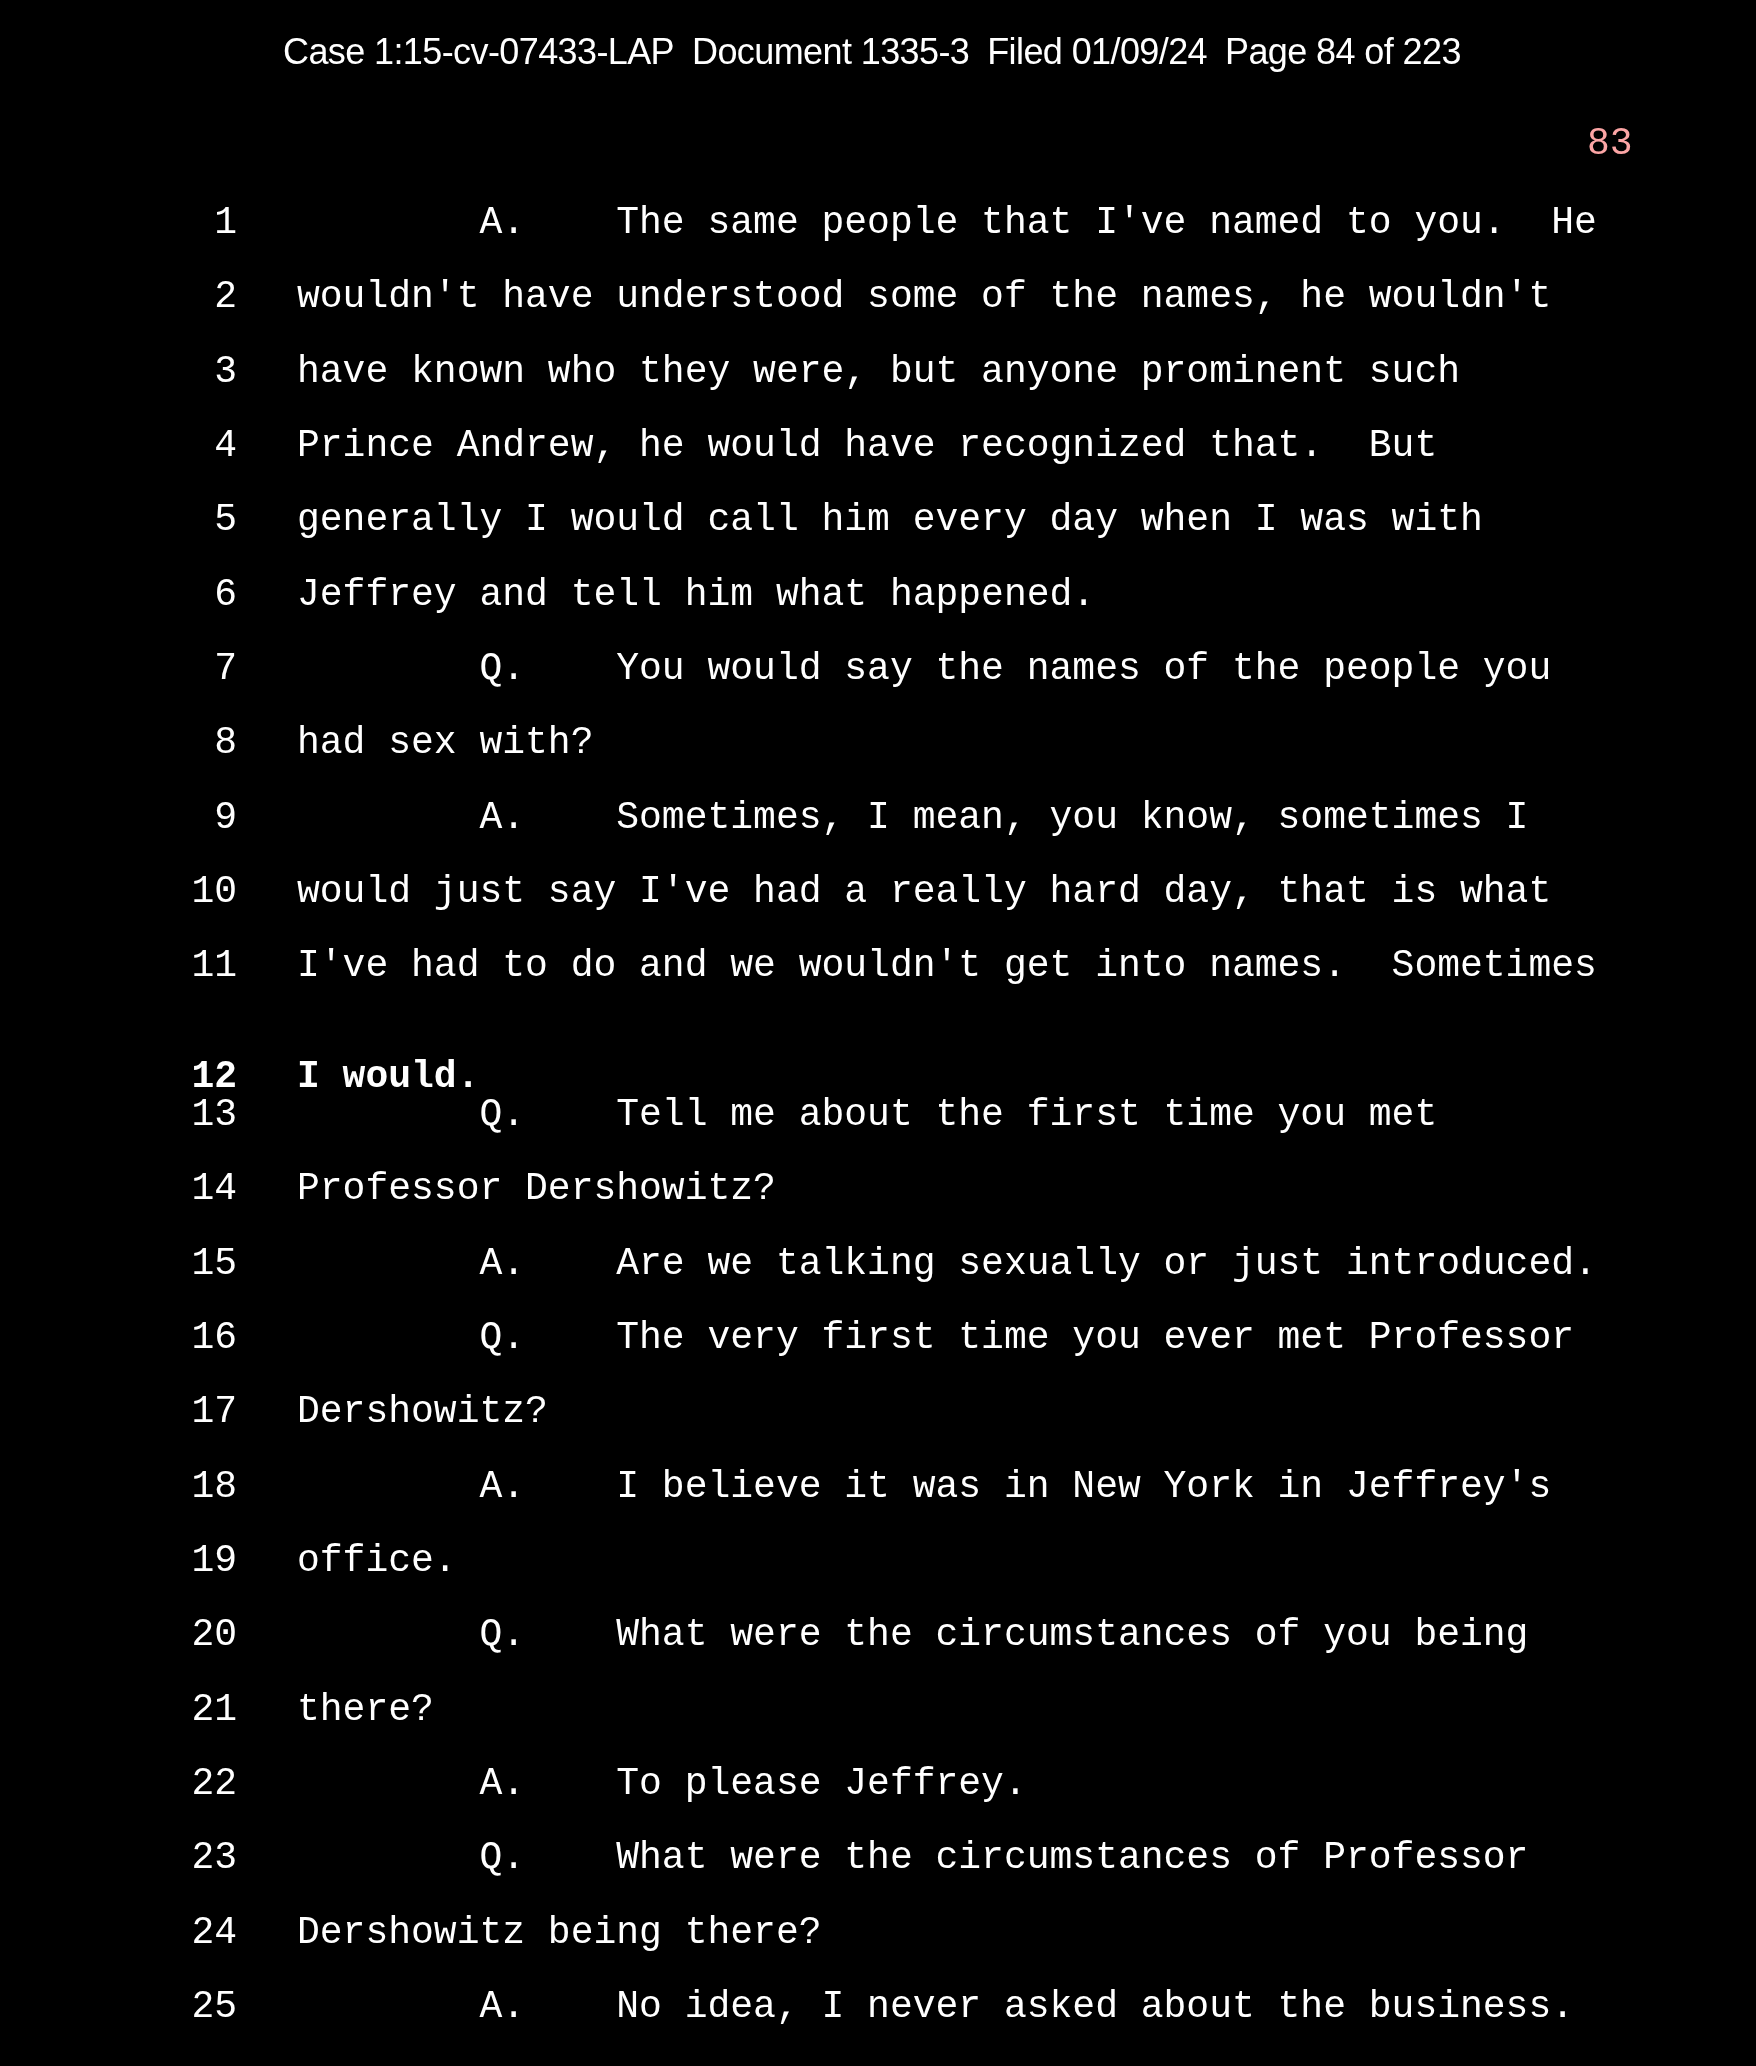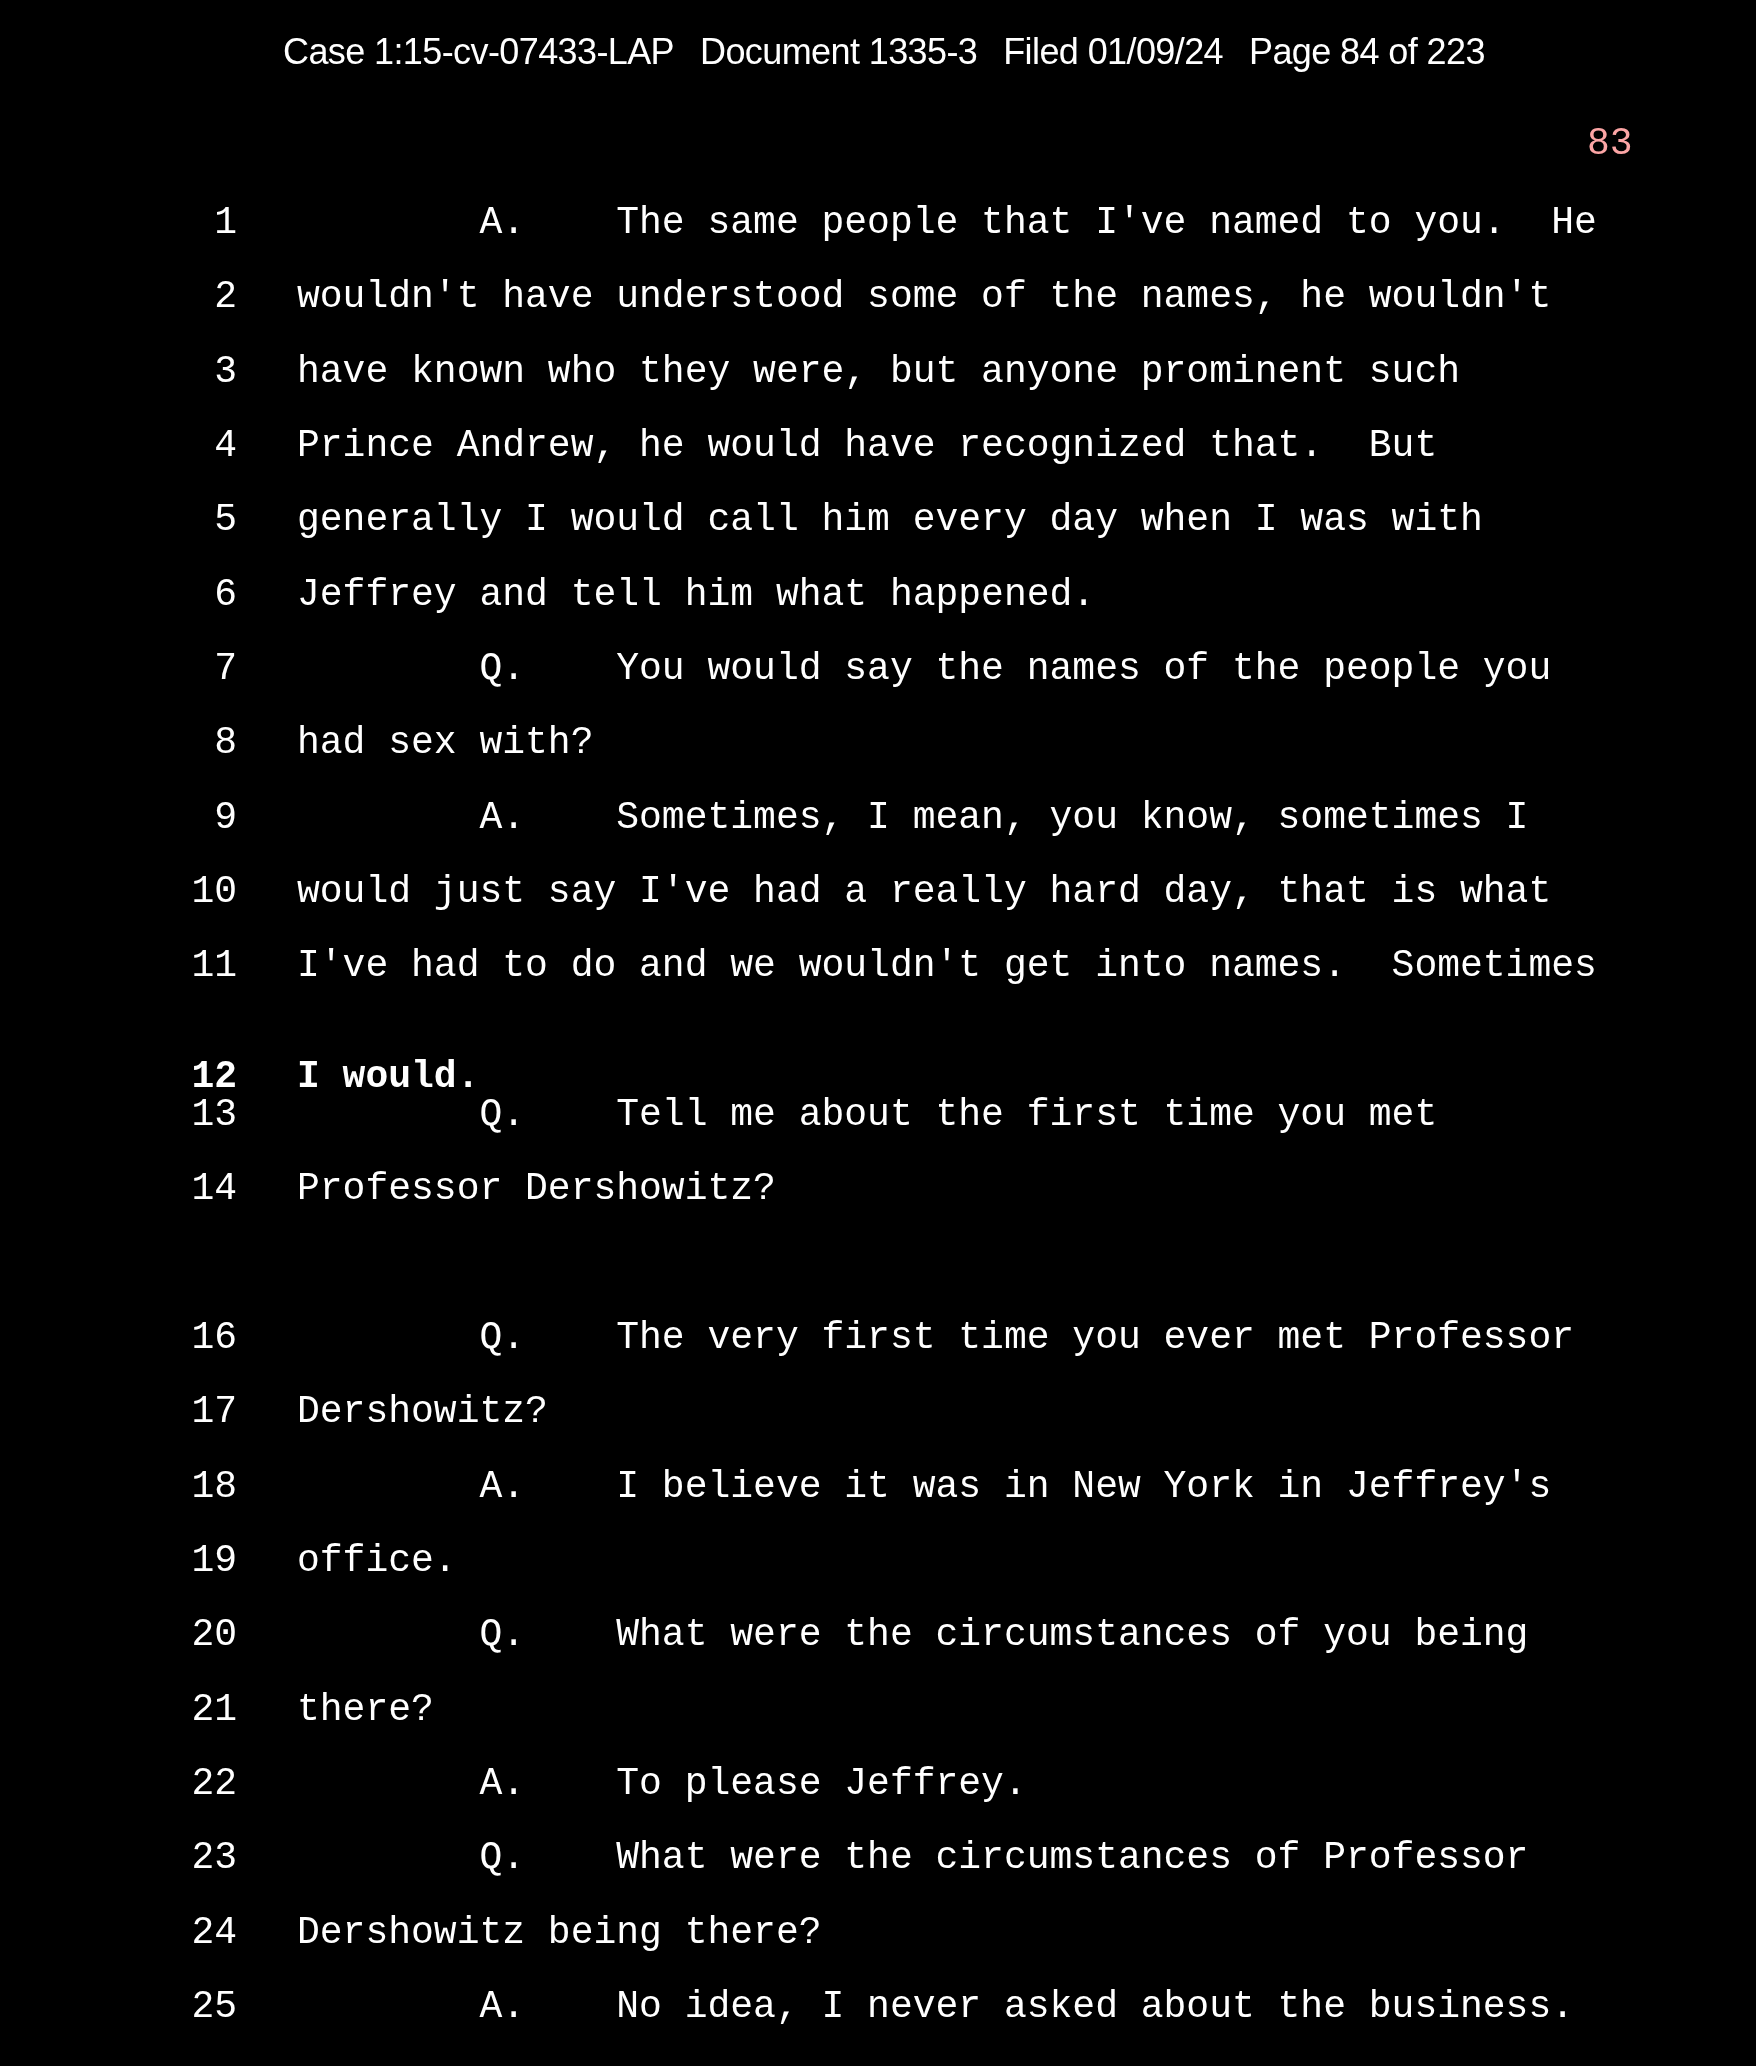--- a/index.html
+++ b/index.html
@@ -13,21 +13,21 @@
     height: 2273px;
     background: #000000;
     color: #ffffff;
     overflow: hidden;
   }
   .ecf-header {
     position: absolute;
     left: 283px;
     top: 31px;
     display: flex;
-    gap: 26px;
+    gap: 18px;
     font-family: "Liberation Sans", sans-serif;
     font-size: 36px;
     letter-spacing: -0.6px;
     white-space: pre;
     color: #ffffff;
   }
   .page-number {
     position: absolute;
     left: 1587px;
     top: 122px;
@@ -129,20 +129,24 @@
         <span class="txt">I would.</span>
       </div>
       <div class="row" style="top: 1078px; padding-left: 24px;">
         <span class="num">13</span>
         <span class="txt">        Q.    Tell me about the first time you met</span>
       </div>
       <div class="row" style="top: 1152px;">
         <span class="num">14</span>
         <span class="txt">Professor Dershowitz?</span>
       </div>
+      <div class="row" style="top: 1227px;">
+        <span class="num">15</span>
+        <span class="txt">        A.    Are we talking sexually or just introduced.</span>
+      </div>
       <div class="row" style="top: 1301px;">
         <span class="num">16</span>
         <span class="txt">        Q.    The very first time you ever met Professor</span>
       </div>
       <div class="row" style="top: 1375px;">
         <span class="num">17</span>
         <span class="txt">Dershowitz?</span>
       </div>
       <div class="row" style="top: 1450px; padding-left: 8px;">
         <span class="num">18</span>

